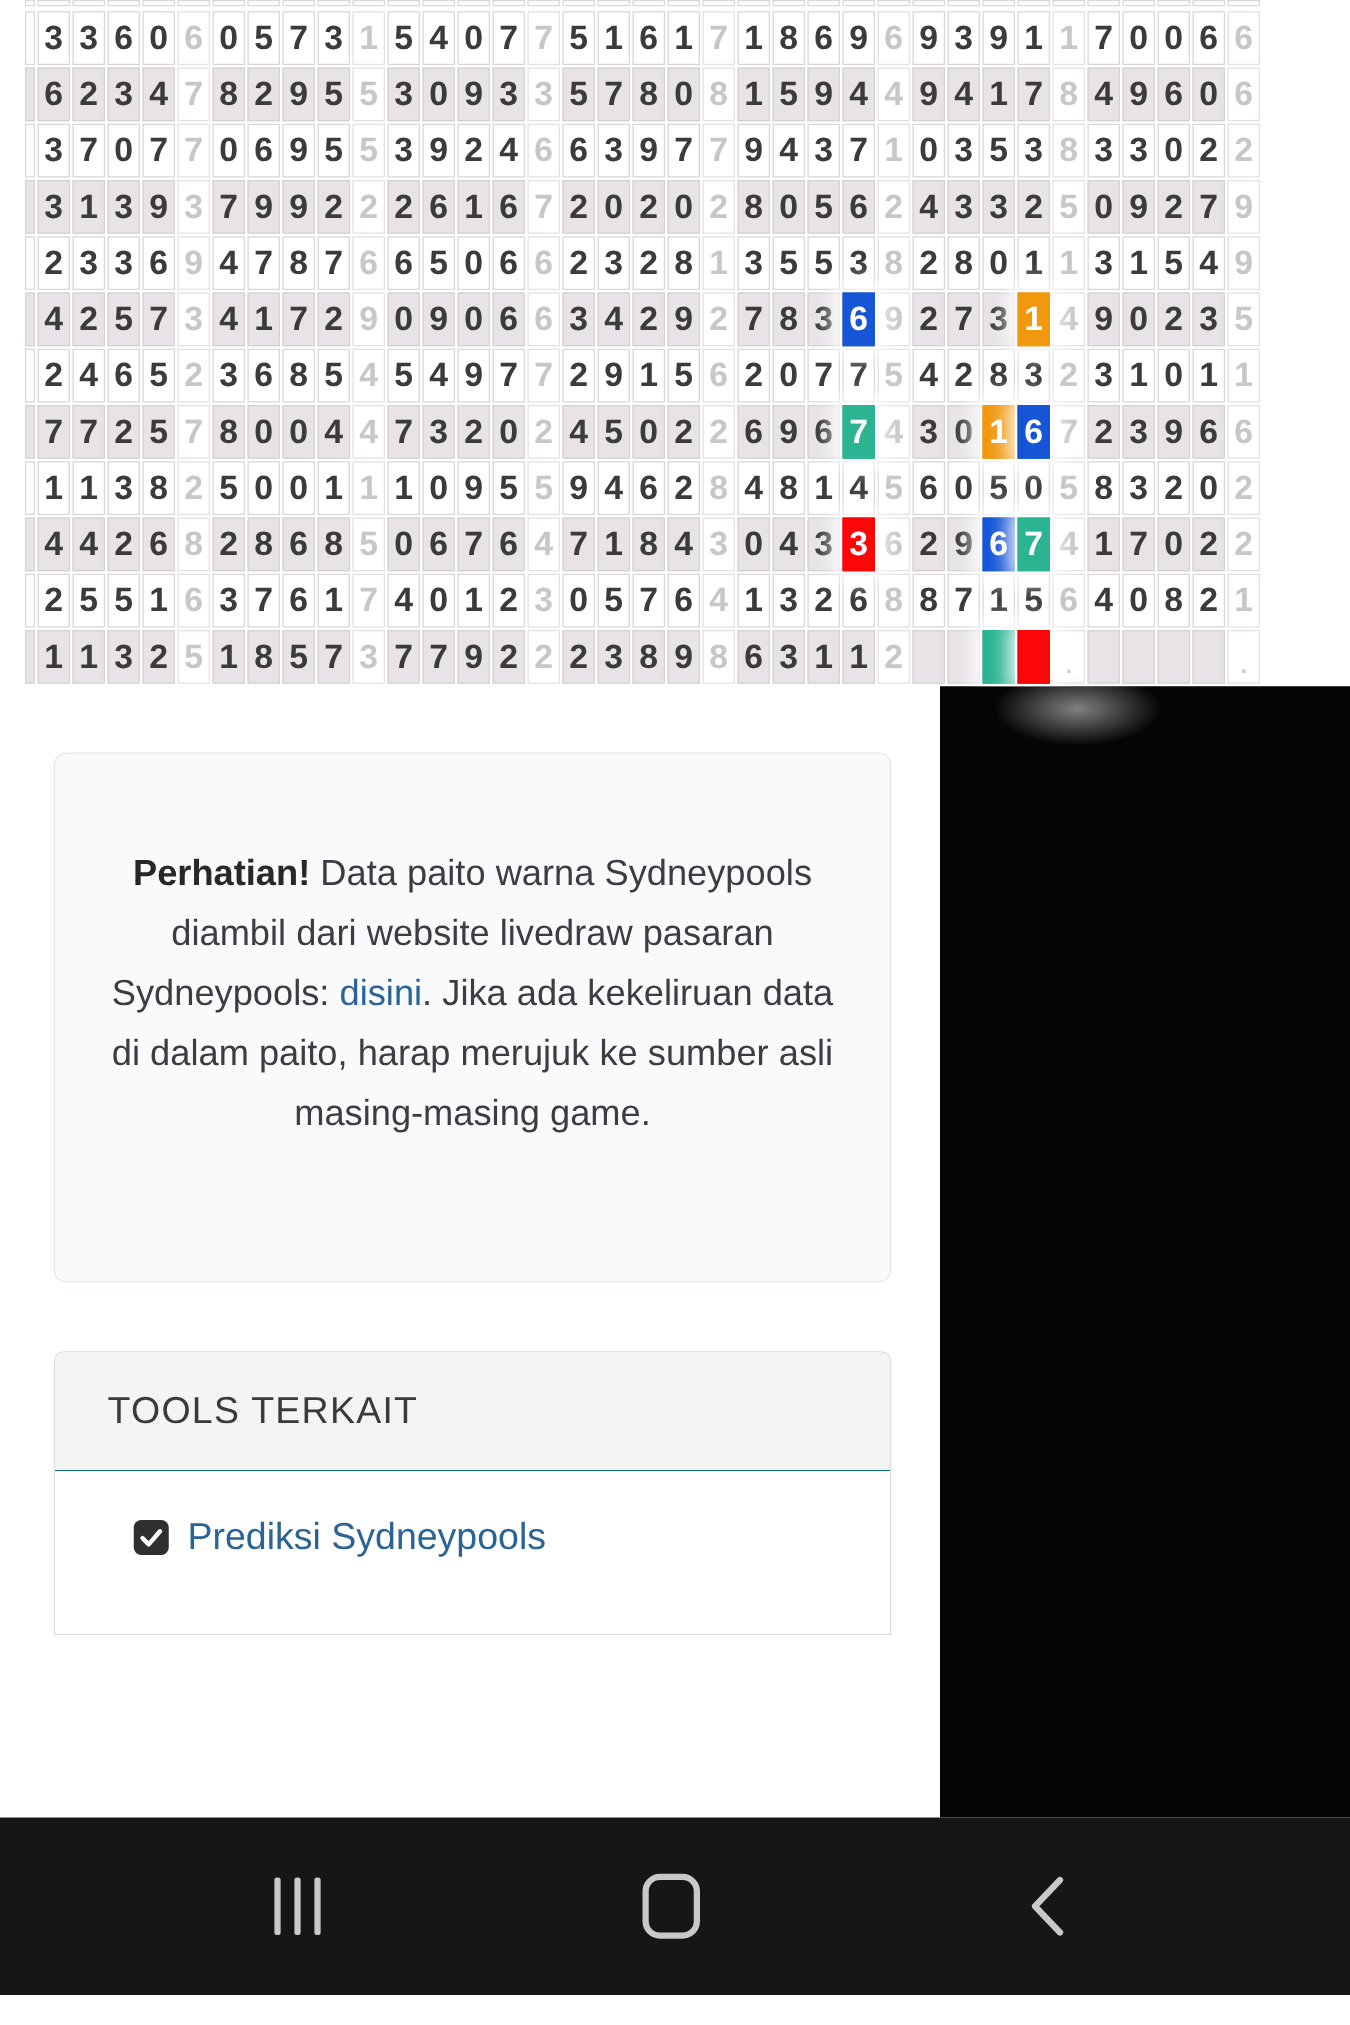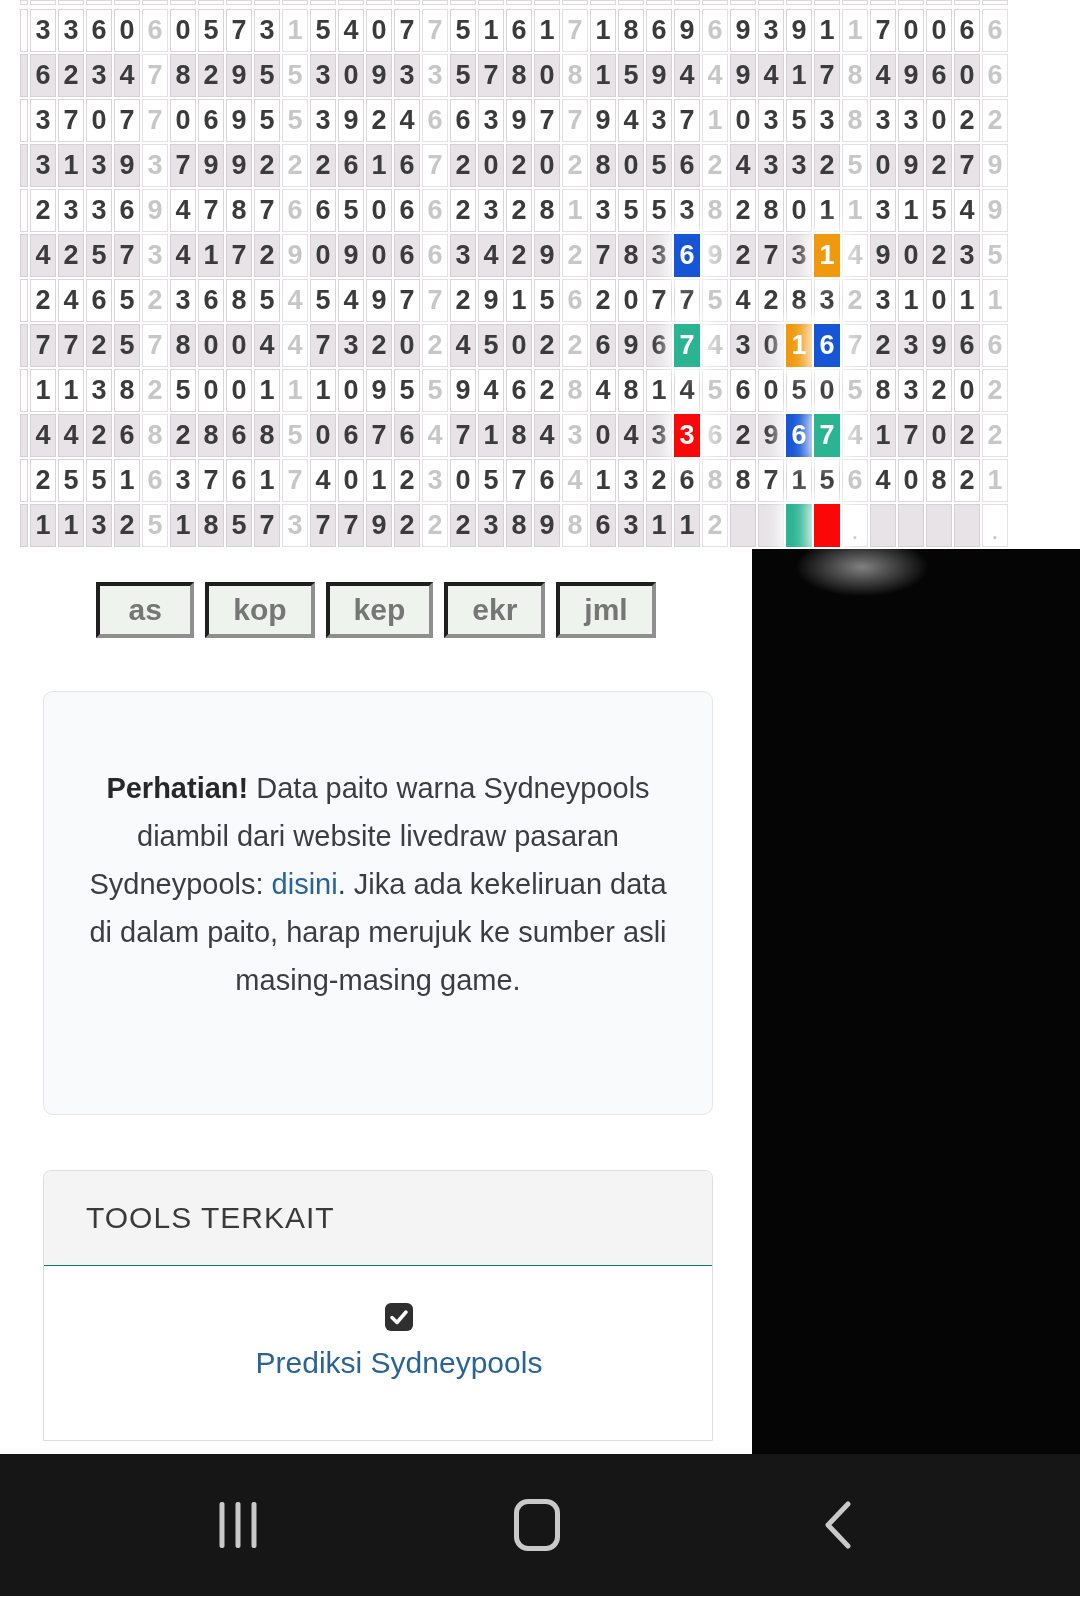--- a/index.html
+++ b/index.html
@@ -56,21 +56,21 @@
     font-size:29px; color:#3a3e42; line-height:48px; text-align:center;
   }
   .notice-card b { color:#26282a; }
   .notice-card a { color:#2a6496; text-decoration:none; cursor:pointer; }
 
   
   .tools-card { margin:55px auto 0 43px; width:670px; border:1px solid #ddd; border-radius:8px 8px 0 0; background:#fff; }
   .tools-header { background:#f4f4f4; border-bottom:1px solid #0f766e; border-radius:8px 8px 0 0; padding:30px 42px; }
   .tools-title { font-size:30px; color:#3a3a3a; letter-spacing:1px; }
   .tools-body { padding:36px 20px 40px 62px; }
-  .tool-item { display:flex; align-items:center; gap:14px; margin-bottom:20px;flex-direction:column; }
+  .tool-item { display:flex; align-items:center; gap:14px; margin-bottom:20px; }
   .tool-item a { font-size:30px; color:#2a6496; text-decoration:none; cursor:pointer; }
   .tool-item svg { flex:0 0 auto; }
 
   
   .navbar { position:relative; width:1080px; height:142px; background:#161616; }
   .nav-ic { position:absolute; top:50%; transform:translate(-50%,-50%); cursor:pointer; }
   .nav-recents { left:238px; display:flex; gap:11px; }
   .nav-recents span { display:block; width:5px; height:46px; background:#c9c9c9; border-radius:2px; }
   .nav-home { left:537px; width:46px; height:52px; border:5px solid #c9c9c9; border-radius:14px; background:transparent; }
   .nav-back { left:837px; }
@@ -573,27 +573,20 @@
         <div class="cell"></div>
         <div class="cell"></div>
         <div class="cell"></div>
         <div class="cell jml dot">.</div>
       </div>
     </div>
 
   <div class="content-row">
     <div class="page-col">
 
-      <div class="filter-row">
-          <button class="fbtn">as</button>
-          <button class="fbtn">kop</button>
-          <button class="fbtn">kep</button>
-          <button class="fbtn">ekr</button>
-          <button class="fbtn">jml</button>
-        </div>
 
 
       <div class="notice-card">
         <b>Perhatian!</b><span> Data paito warna Sydneypools diambil dari website livedraw pasaran Sydneypools: </span><a>disini</a><span>. Jika ada kekeliruan data di dalam paito, harap merujuk ke sumber asli masing-masing game.</span>
       </div>
 
       <div class="tools-card">
         <div class="tools-header">
           <div class="tools-title">TOOLS TERKAIT</div>
         </div>

